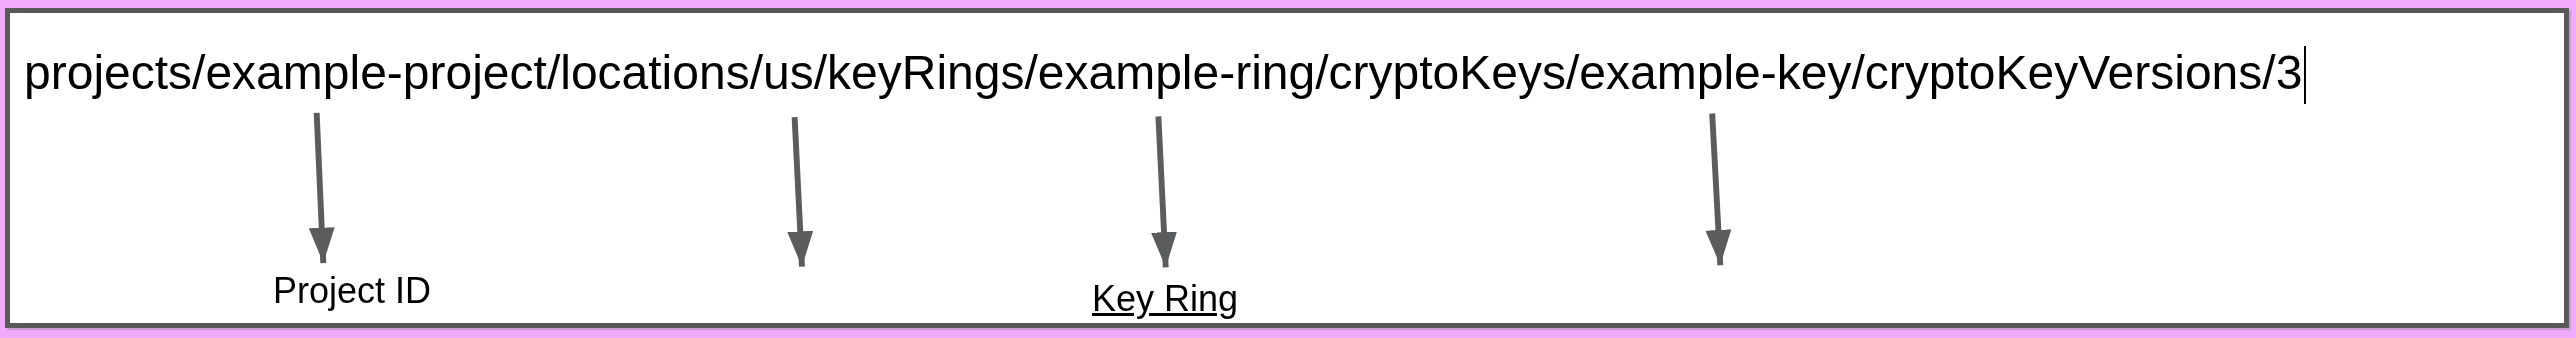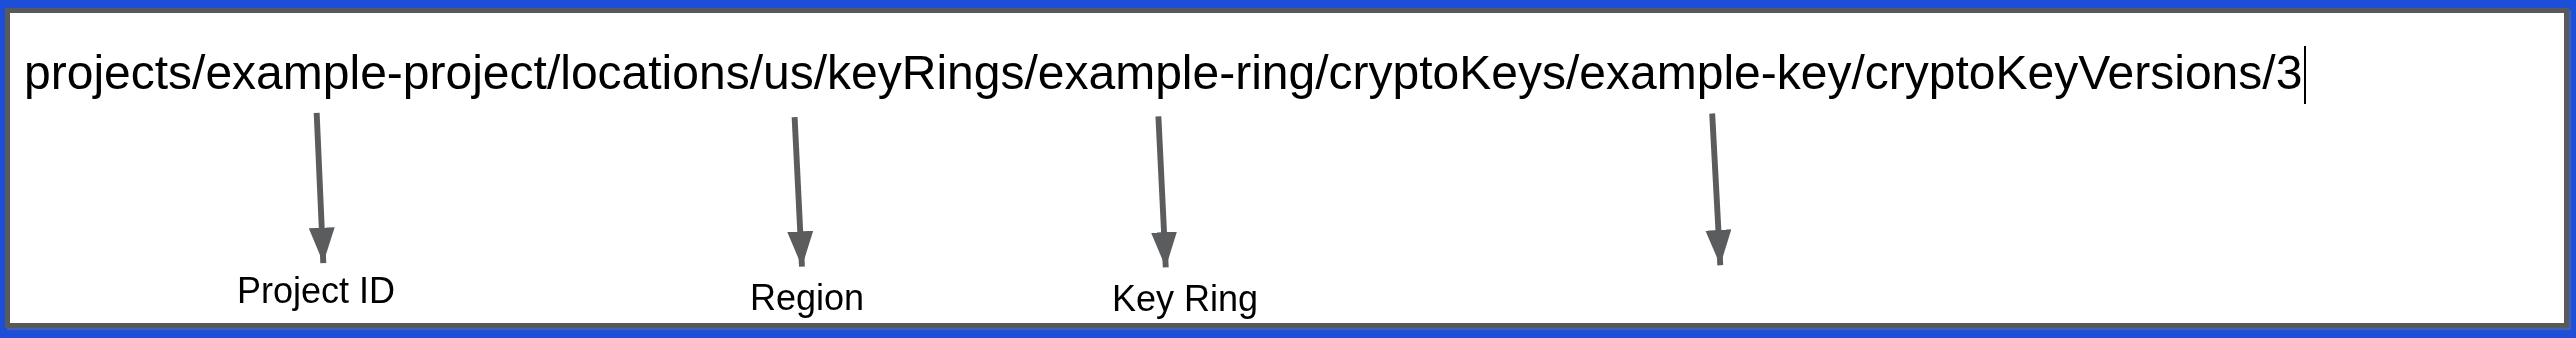--- a/index.html
+++ b/index.html
@@ -5,21 +5,21 @@
   html, body {
     margin: 0;
     padding: 0;
     background: #ffffff;
     font-family: "Liberation Sans", "DejaVu Sans", sans-serif;
   }
   .canvas {
     position: relative;
     width: 2576px;
     height: 339px;
-    background: #1d4ed8;
+    background: #f0abfc;
     overflow: hidden;
   }
   .frame {
     position: absolute;
     left: 5.2px;
     top: 8px;
     width: 2564px;
     height: 320px;
     box-sizing: border-box;
     border: 5.2px solid var(--border, #58595b);
@@ -62,20 +62,21 @@
   .ahead {
     fill: var(--arrow, #5b5c5e);
   }
   .label {
     position: absolute;
     font-size: 36px;
     line-height: 1;
     color: var(--text, #000000);
     white-space: nowrap;
     z-index: 3;
+    margin-left: 36px;
   }
 </style>
 </head>
 <body>
 
 <div class="canvas">
 
   <div class="frame"></div>
 
   <div class="path-line"><span>projects/example-project/locations/us/keyRings/example-ring/cryptoKeys/example-key/cryptoKeyVersions/3</span><span class="caret"></span></div>
@@ -86,17 +87,16 @@
         <path class="ahead" d="M0,0 L6,2.2 L0,4.4 Z"></path>
       </marker>
     </defs>
     <line class="arrow" x1="430" y1="153" x2="439" y2="357" marker-end="url(#ah)"></line>
     <line class="arrow" x1="1079" y1="159" x2="1089" y2="362" marker-end="url(#ah)"></line>
     <line class="arrow" x1="1573" y1="158" x2="1583" y2="363" marker-end="url(#ah)"></line>
     <line class="arrow" x1="2325" y1="154" x2="2336" y2="360" marker-end="url(#ah)"></line>
   </svg>
 
   <div class="label" style="left:237px;  top:273px;">Project ID</div>
-  <div class="label" style="left:750px; top:280px;">Region</div>
-  <div class="label" style="left:1112px; top:281px;">Key Ring</div>
+  <div class="label" style="left:1056px; top:281px;text-decoration:underline;">Key Ring</div>
 
 </div>
 
 
 </body></html>

